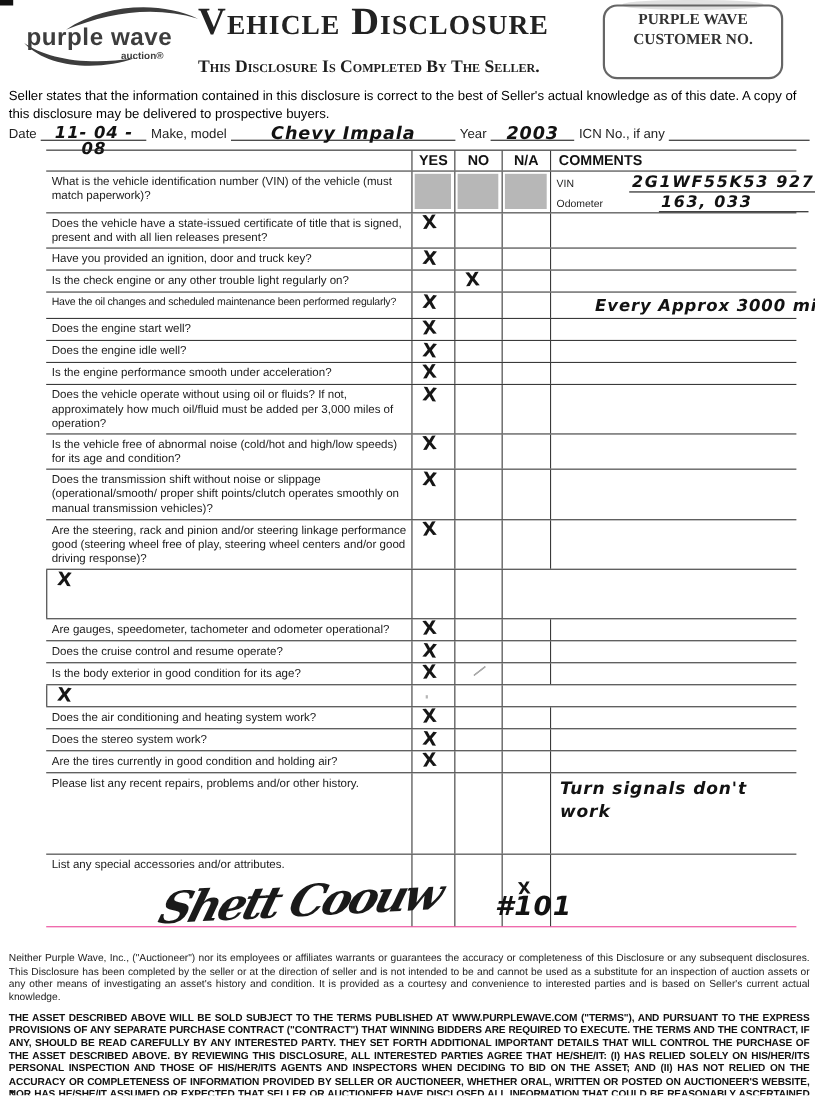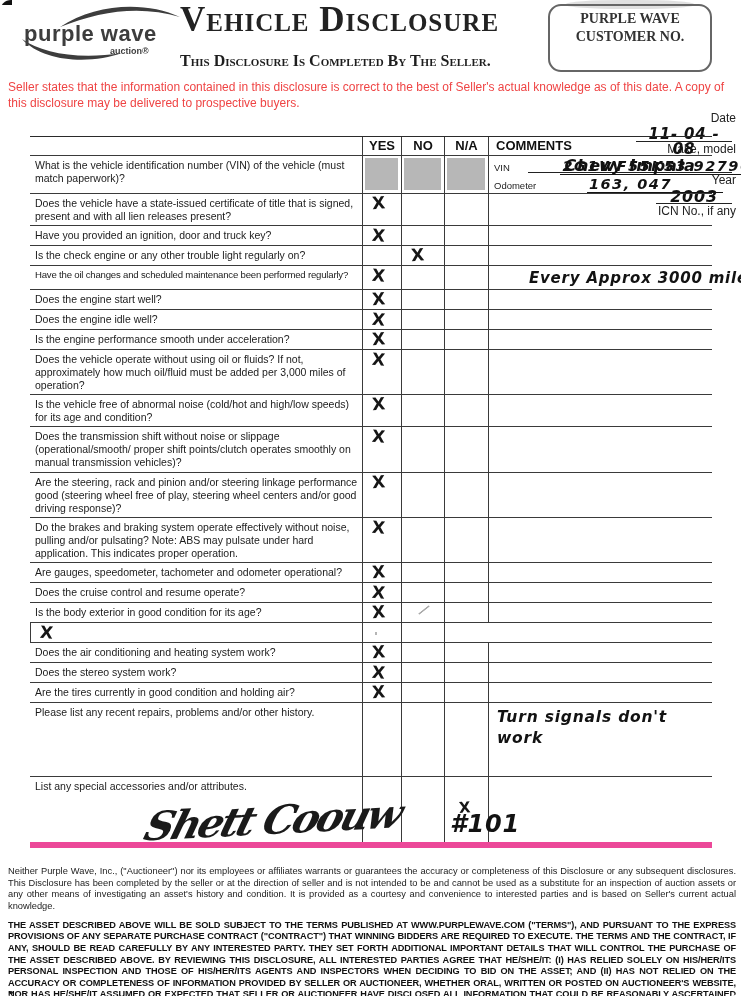--- a/index.html
+++ b/index.html
@@ -1,18 +1,18 @@
 <!DOCTYPE html>
 <html><head>
 <meta charset="utf-8">
 <style>
   html,body{margin:0;padding:0;background:#ffffff;}
   #page{
     position:relative; width:741px; height:996px; background:#fff;
-    font-family:"Liberation Sans", sans-serif; color:#1c1c1c; overflow:hidden;border-radius:11px;
+    font-family:"Liberation Sans", sans-serif; color:#1c1c1c; overflow:hidden;
   }
   
   .artifact-tl{position:absolute;left:0;top:0;width:12px;height:5px;background:#111;}
   .artifact-bl{position:absolute;left:9px;top:991px;width:4px;height:3px;background:#222;border-radius:50%;}
   .smudge-tr{position:absolute;left:566px;top:0;width:128px;height:9px;background:#c6c6c6;opacity:.55;border-radius:45%;}
   
   .top{position:absolute;left:0;top:0;width:741px;height:136px;}
   .logo{position:absolute;left:14px;top:4px;width:170px;height:60px;}
   .logo svg{position:absolute;left:0;top:0;}
   .logo-text{position:absolute;left:10px;top:17px;font-weight:bold;font-size:22px;color:#3d3d3d;letter-spacing:.5px;}
@@ -25,27 +25,27 @@
   .subtitle{
     position:absolute;left:180px;top:52px;width:370px;
     font-family:"Liberation Serif", serif;font-weight:bold;font-size:16px;
     font-variant:small-caps;color:#1e1e1e;
   }
   .custbox{
     position:absolute;left:548px;top:4px;width:160px;height:60px;
     border:2px solid #666;border-radius:13px;text-align:center;padding-top:4px;
     font-family:"Liberation Serif", serif;font-weight:bold;font-size:14px;color:#333;line-height:1.25;
   }
-  .intro{position:absolute;left:8px;top:80px;width:728px;font-size:12px;line-height:1.3;color:#ef4444;}
-  .dateline{position:absolute;left:8px;top:111px;width:728px;display:flex;align-items:flex-end;font-size:12px;color:#222;flex-direction:column;}
+  .intro{position:absolute;left:8px;top:80px;width:728px;font-size:12px;line-height:1.3;color:#000000;}
+  .dateline{position:absolute;left:8px;top:111px;width:728px;display:flex;align-items:flex-end;font-size:12px;color:#222;}
   .blank{border-bottom:1.4px solid #222;display:inline-block;height:16px;text-align:center;}
   .hw{font-family:"DejaVu Sans", sans-serif;font-weight:bold;font-style:italic;color:#121212;letter-spacing:.8px;}
   .hw-val{font-size:15px;line-height:1;position:relative;top:2px;}
   
-  .table{position:absolute;left:30px;top:136px;width:682px;border-bottom:6px solid #ec4899;}
+  .table{position:absolute;left:42px;top:136px;width:682px;border-bottom:1px solid #ec4899;}
   .trow,.thead{display:grid;grid-template-columns:332px 39px 43px 44px 1fr;border-top:1px solid #3a3a3a;box-sizing:border-box;}
   .thead{border-top:1.5px solid #2a2a2a;min-height:19px;font-weight:bold;font-size:13px;color:#111;}
   .thead .hc{border-left:1px solid #3a3a3a;text-align:center;padding-top:1px;}
   .thead .hcom{border-left:1px solid #3a3a3a;text-align:left;padding:1px 0 0 7px;}
   .qc{padding:3px 4px 2px 5px;font-size:10.5px;line-height:1.25;color:#1b1b1b;}
   .small .qc{font-size:9.6px;letter-spacing:-.2px;}
   .yc,.nc,.ac,.cc{border-left:1px solid #3a3a3a;position:relative;}
   .r1{min-height:20px;} .r2{min-height:30px;} .r3{min-height:45px;}
   .t1{min-height:74px;} .t2{min-height:66px;}
   .vinrow{min-height:38px;}
@@ -133,21 +133,21 @@
           <div class="gfill"></div>
         </div>
       <div class="nc">
           <div class="gfill"></div>
         </div>
       <div class="ac">
           <div class="gfill"></div>
         </div>
       <div class="cc vinc">
         <div class="row1"><span>VIN</span> <span class="vu" style="min-width:195px;"><span class="hw vinhw">2G1WF55K53 9279612</span></span></div>
-        <div class="row2" style="margin-top:1px;"><span>Odometer</span> <span class="vu" style="min-width:130px;"><span class="hw vinhw">163, 047</span></span></div>
+        <div class="row2" style="margin-top:1px;"><span>Odometer</span> <span class="vu" style="min-width:130px;"><span class="hw vinhw">163, 033</span></span></div>
       </div>
     </div>
 
     <div class="trow r2">
       <div class="qc">Does the vehicle have a state-issued certificate of title that is signed, present and with all lien releases present?</div>
       <div class="yc"><span class="xmark">X</span></div>
       <div class="nc"><span class="xmark"></span></div>
       <div class="ac"><span class="xmark"></span></div>
       <div class="cc"><span class="hw cmt"></span></div>
     </div>
@@ -226,21 +226,20 @@
 
     <div class="trow r3">
       <div class="qc">Are the steering, rack and pinion and/or steering linkage performance good (steering wheel free of play, steering wheel centers and/or good driving response)?</div>
       <div class="yc"><span class="xmark">X</span></div>
       <div class="nc"><span class="xmark"></span></div>
       <div class="ac"><span class="xmark"></span></div>
       <div class="cc"><span class="hw cmt"></span></div>
     </div>
 
     <div class="trow r3">
-      <div class="qc">Do the brakes and braking system operate effectively without noise, pulling and/or pulsating? Note: ABS may pulsate under hard application.  This indicates proper operation.</div>
       <div class="yc"><span class="xmark">X</span></div>
       <div class="nc"><span class="xmark"></span></div>
       <div class="ac"><span class="xmark"></span></div>
       <div class="cc"><span class="hw cmt"></span></div>
     </div>
 
     <div class="trow r1">
       <div class="qc">Are gauges, speedometer, tachometer and odometer operational?</div>
       <div class="yc"><span class="xmark">X</span></div>
       <div class="nc"><span class="xmark"></span></div>

